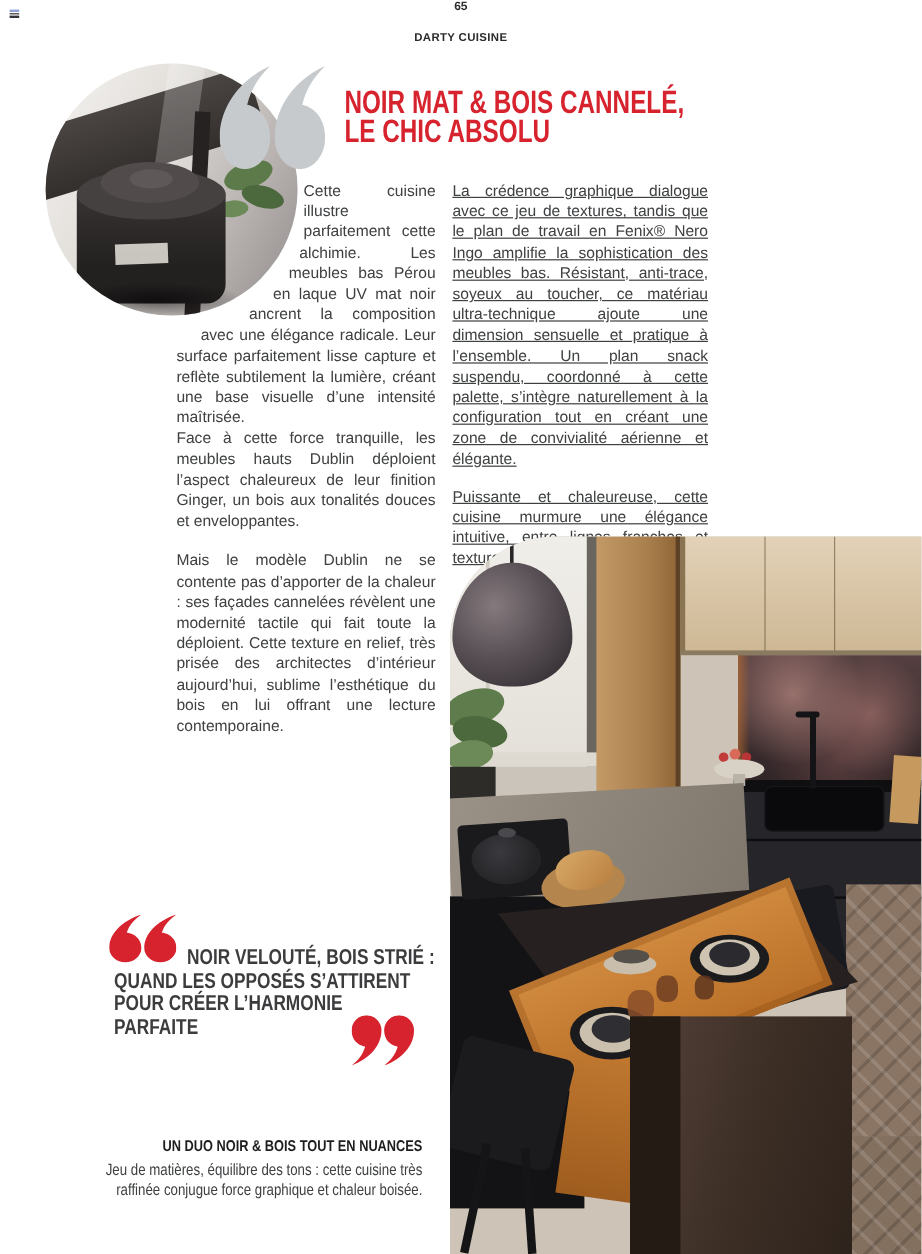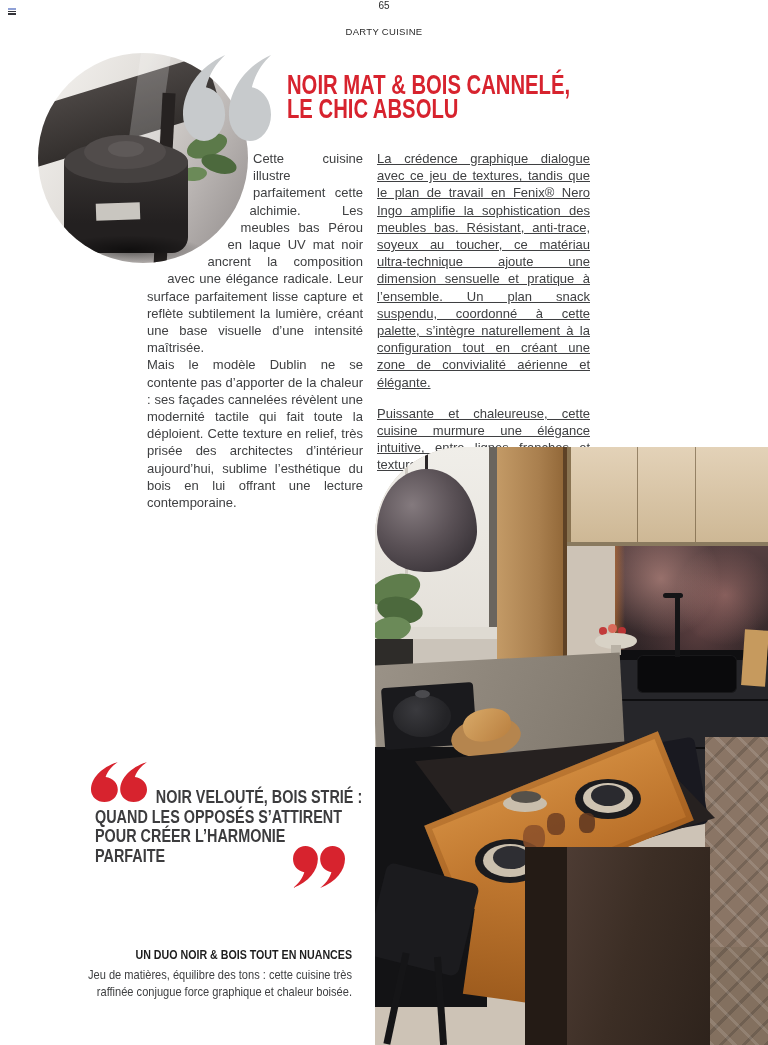--- a/index.html
+++ b/index.html
@@ -1,19 +1,19 @@
 <!DOCTYPE html>
 <html><head>
 <meta charset="utf-8">
 <style>
   html,body{margin:0;padding:0;}
   body{width:768px;height:1045px;position:relative;overflow:hidden;background:#ffffff;
        font-family:"Liberation Sans",sans-serif;}
   .s{position:absolute;}
-  .hdr{left:0;right:0;text-align:center;color:#2b2b2b;font-weight:normal;}
+  .hdr{left:0;right:0;text-align:center;color:#2b2b2b;font-weight:bold;}
   .body-col{font-size:13px;line-height:17.2px;color:#3f4042;text-align:justify;}
   .body-col p{margin:0 0 13px 0;}
   .circle-shim{float:left;width:106px;height:122px;shape-outside:circle(115px at -4px 8px);}
   .title{color:#d7232e;font-weight:bold;font-size:27px;line-height:24px;letter-spacing:0;
          transform:scaleX(0.75);transform-origin:left top;white-space:nowrap;}
   .pq-text{font-weight:bold;font-size:18px;line-height:19.5px;color:#3c3c3e;
            transform:scaleX(0.8);transform-origin:left top;white-space:nowrap;}
   .pq-text .ind{padding-left:76px;}
   .cap{transform:scaleX(0.82);transform-origin:right top;text-align:right;white-space:nowrap;}
   .cap-title{font-weight:bold;font-size:13px;color:#1e1e1e;line-height:16px;}
@@ -59,20 +59,21 @@
 </svg>
 
 <div class="s title" style="left:287px;top:73px;">
   <div>NOIR MAT &amp; BOIS CANNELÉ,</div>
   <div>LE CHIC ABSOLU</div>
 </div>
 
 <div class="s body-col" style="left:147px;top:150px;width:216px;">
   <div class="circle-shim"></div>
   <p style="margin-bottom:0;">Cette cuisine illustre parfaitement cette alchimie.  Les meubles bas Pérou en laque UV mat noir ancrent la composition avec une élégance radicale. Leur surface parfaitement lisse capture et reflète subtilement la lumière, créant une base visuelle d’une intensité maîtrisée.</p>
+  <p style="margin-bottom:16px;">Face à cette force tranquille, les meubles hauts Dublin déploient l’aspect chaleureux de leur finition Ginger, un bois aux tonalités douces et enveloppantes.</p>
   <p>Mais le modèle Dublin ne se contente pas d’apporter de la chaleur : ses façades cannelées révèlent une modernité tactile qui fait toute la déploient. Cette texture en relief, très prisée des architectes d’intérieur aujourd’hui, sublime l’esthétique du bois en lui offrant une lecture contemporaine.</p>
 </div>
 
 <div class="s body-col" style="left:377px;top:150px;width:213px;text-decoration:underline;">
   <p style="margin-bottom:14px;">La crédence graphique dialogue avec ce jeu de textures, tandis que le plan de travail en Fenix® Nero Ingo amplifie la sophistication des meubles bas. Résistant, anti-trace, soyeux au toucher, ce matériau ultra-technique ajoute une dimension sensuelle et pratique à l’ensemble. Un plan snack suspendu, coordonné à cette palette, s’intègre naturellement à la configuration tout en créant une zone de convivialité aérienne et élégante.</p>
   <p>Puissante et chaleureuse, cette cuisine murmure une élégance intuitive, entre lignes franches et textures sensuelles.</p>
 </div>
 
 <div class="s" style="left:95px;top:760px;width:280px;height:150px;">
   <svg class="s" style="left:-4px;top:2px;" width="56" height="40" viewBox="0 0 92 72" preserveAspectRatio="none">

